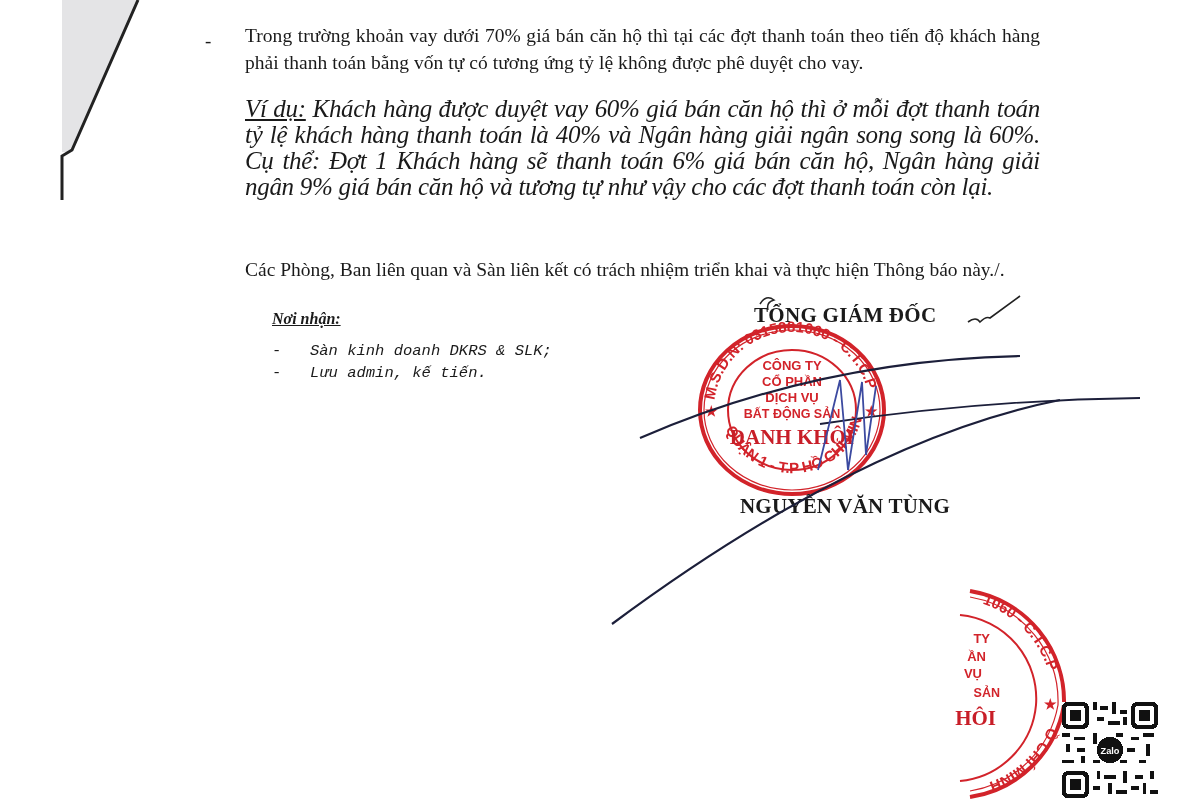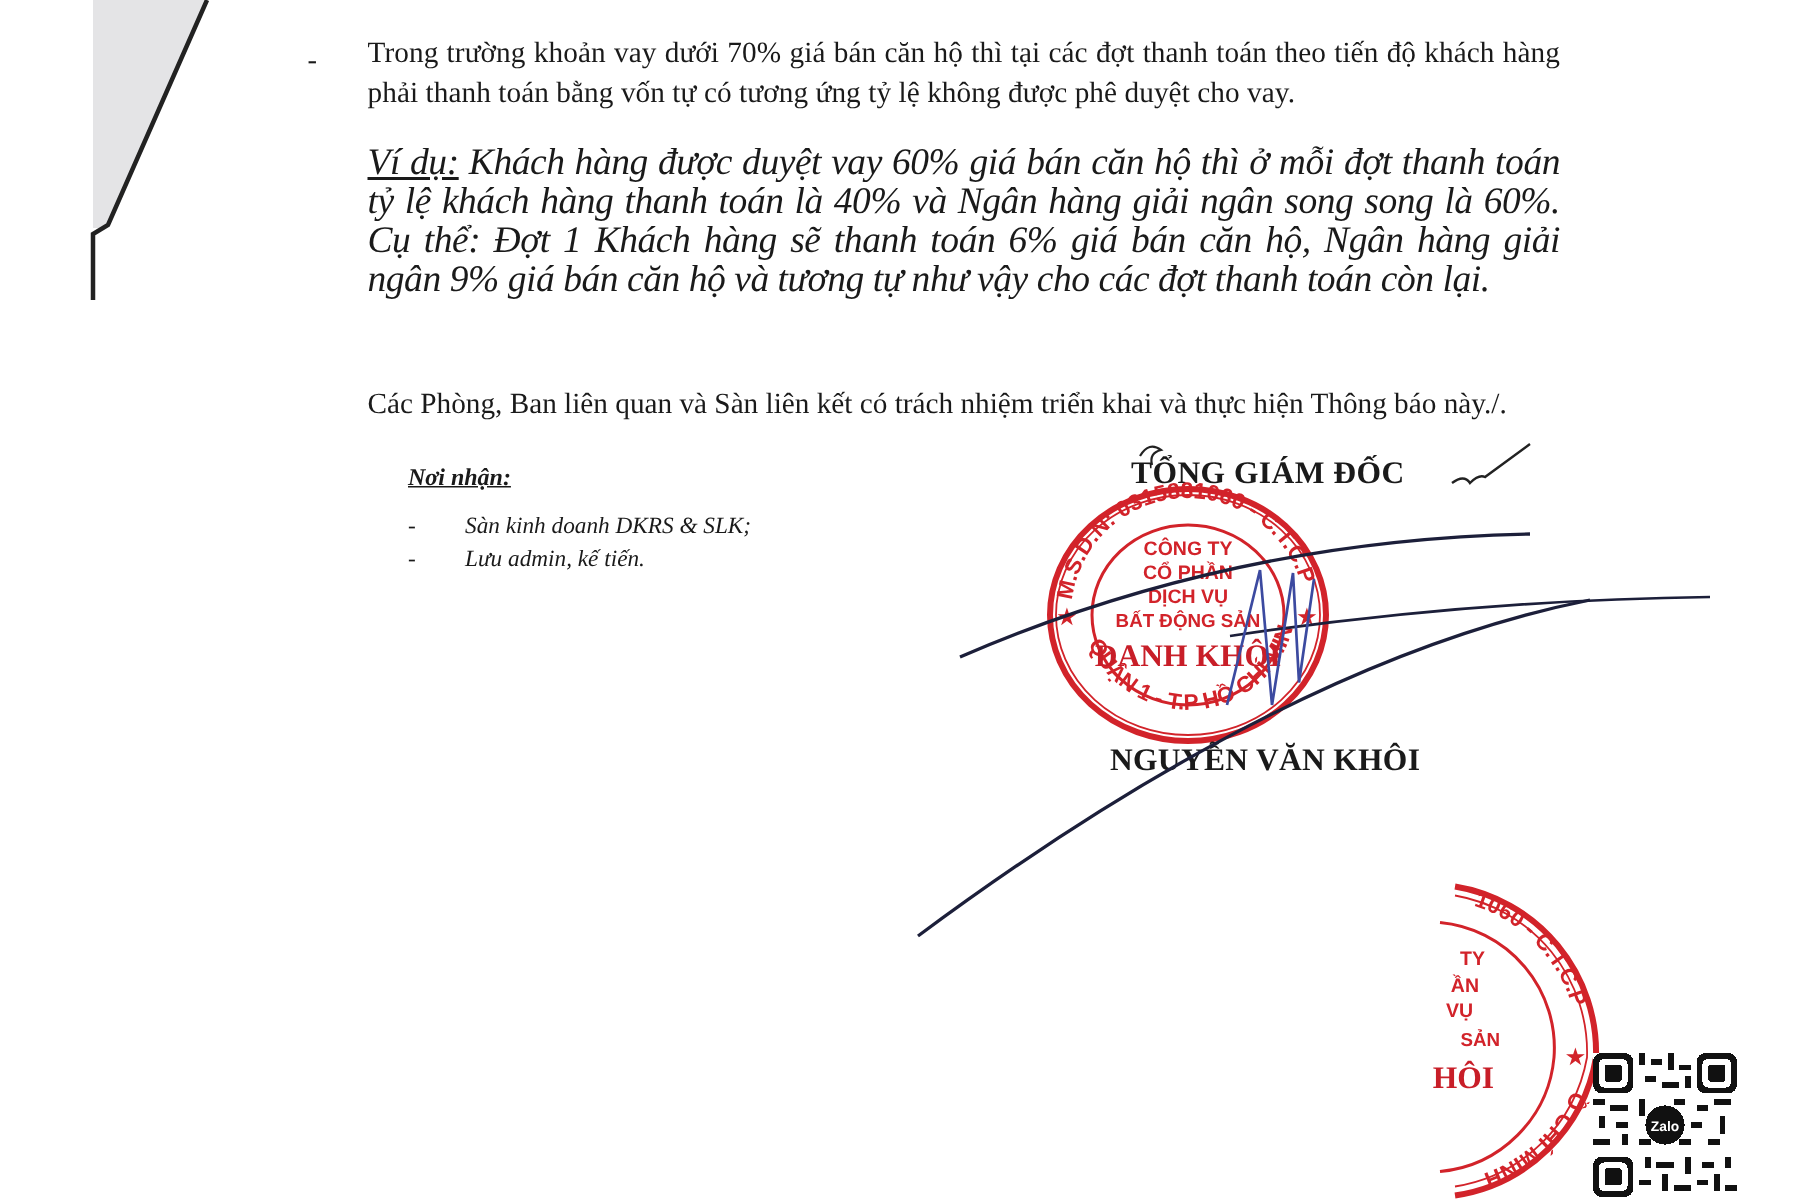--- a/index.html
+++ b/index.html
@@ -14,21 +14,21 @@
 
   .bullet-dash { position:absolute; left:205px; top:30px; font-size:19px; }
   .para { position:absolute; left:245px; width:795px; font-size:19.5px; line-height:27px; text-align:justify; text-align-last:left; }
   .p1 { top:10px; letter-spacing:0.05px;margin-top:12px; }
   .example { top:96px; font-style:italic; font-size:25px; line-height:26px; font-stretch:condensed; letter-spacing:-0.3px; }
   .example .lbl { text-decoration:underline; }
   .p2 { top:202px; }
   .p3 { top:236px;margin-top:20px; }
 
   .recip-title { position:absolute; left:272px; top:310px; font-weight:bold; font-style:italic; text-decoration:underline; font-size:16px;text-align:right; }
-  .recip-list { position:absolute; left:272px; top:340px; margin:0; padding:0; list-style:none; font-style:italic; font-size:15.5px; line-height:22px; }
+  .recip-list { position:absolute; left:272px; top:340px; margin:0; padding:0; list-style:none; font-style:italic; font-size:15.5px; line-height:22px;font-family:Liberation Mono, monospace; }
   .recip-list li { position:relative; padding-left:38px; }
   .recip-list li::before { content:"-"; position:absolute; left:0; font-style:normal; }
 
   .sig-title { position:absolute; left:754px; top:303px; font-weight:bold; font-size:21px; letter-spacing:0.3px;text-align:center; }
   .sig-name { position:absolute; left:740px; top:494px; font-weight:bold; font-size:21px; letter-spacing:0.2px; }
 
   .seal { position:absolute; }
   .seal-text { font-family:"Liberation Sans", sans-serif; font-weight:bold; fill:#d2232a; }
   .seal-name { font-family:"Liberation Serif", serif; font-weight:bold; fill:#c81e28; }
 
@@ -74,21 +74,21 @@
     <text class="seal-text" font-size="15"><textPath href="#ringBot" startOffset="6%">QUẬN 1 - T.P HỒ CHÍ MINH</textPath></text>
     <text class="seal-text" x="13" y="98" font-size="14">★</text>
     <text class="seal-text" x="173" y="98" font-size="14">★</text>
     <text class="seal-text" x="100" y="52" font-size="13" text-anchor="middle">CÔNG TY</text>
     <text class="seal-text" x="100" y="68" font-size="13" text-anchor="middle">CỔ PHẦN</text>
     <text class="seal-text" x="100" y="84" font-size="13" text-anchor="middle">DỊCH VỤ</text>
     <text class="seal-text" x="100" y="100" font-size="12.5" text-anchor="middle">BẤT ĐỘNG SẢN</text>
     <text class="seal-name" x="100" y="126" font-size="21" text-anchor="middle">DANH KHÔI</text>
   </svg>
 
-  <div class="sig-name">NGUYỄN VĂN KHÔI</div>
+  <div class="sig-name">NGUYỄN VĂN TÙNG</div>
 
   <svg class="seal" style="left:940px;top:585px" width="130" height="215" viewBox="0 0 130 215">
     <defs>
       <path id="pTop" d="M 40,18 A 100,100 0 0 1 112,110"></path>
       <path id="pBot" d="M 112,132 A 100,100 0 0 1 40,200"></path>
     </defs>
     <path d="M 30,6 A 112,112 0 0 1 124,120 A 112,112 0 0 1 30,212" fill="none" stroke="#d2232a" stroke-width="4"></path>
     <path d="M 30,12 A 106,106 0 0 1 118,120 A 106,106 0 0 1 30,206" fill="none" stroke="#d2232a" stroke-width="1.2"></path>
     <path d="M 20,30 A 84,84 0 0 1 96,120 A 84,84 0 0 1 20,196" fill="none" stroke="#d2232a" stroke-width="2"></path>
     <text class="seal-text" font-size="15"><textPath href="#pTop" startOffset="2%">1060 - C.T.C.P</textPath></text>

